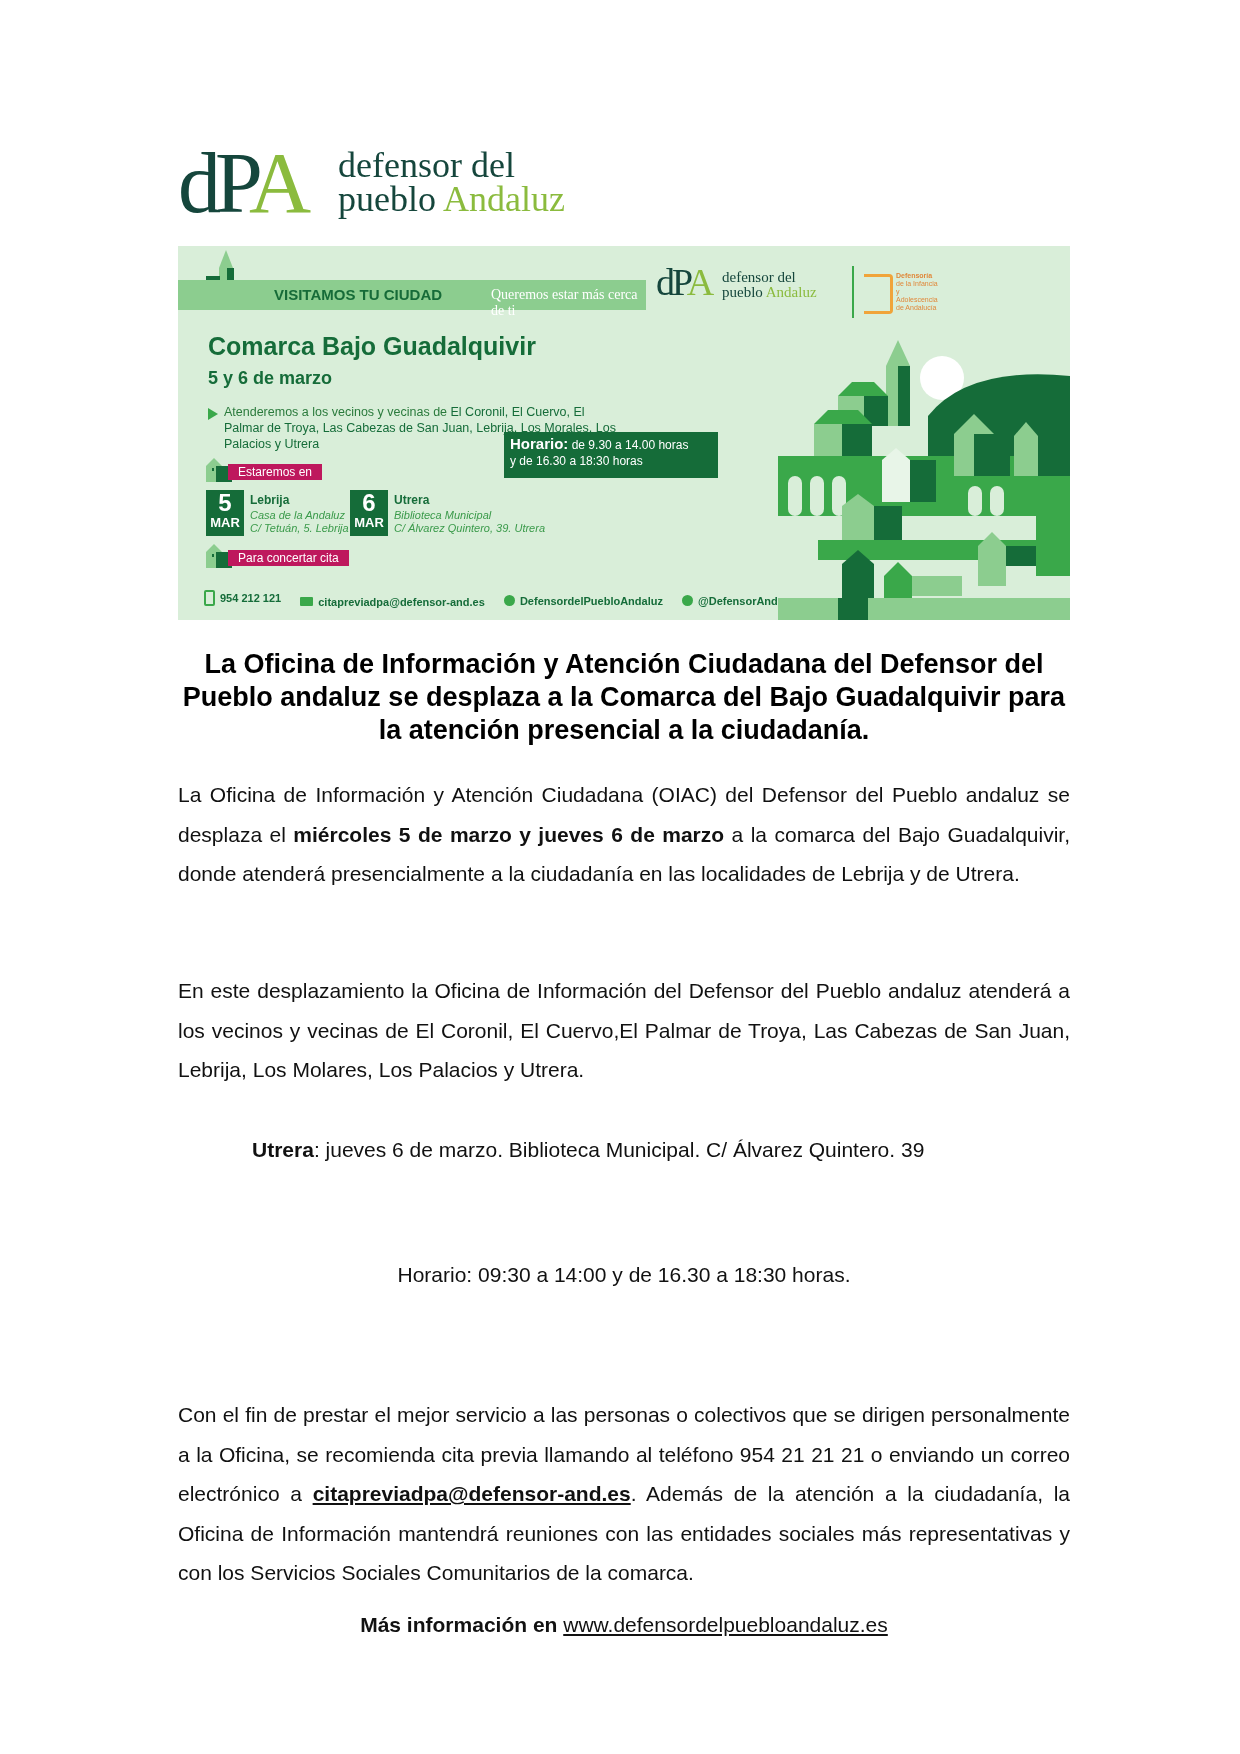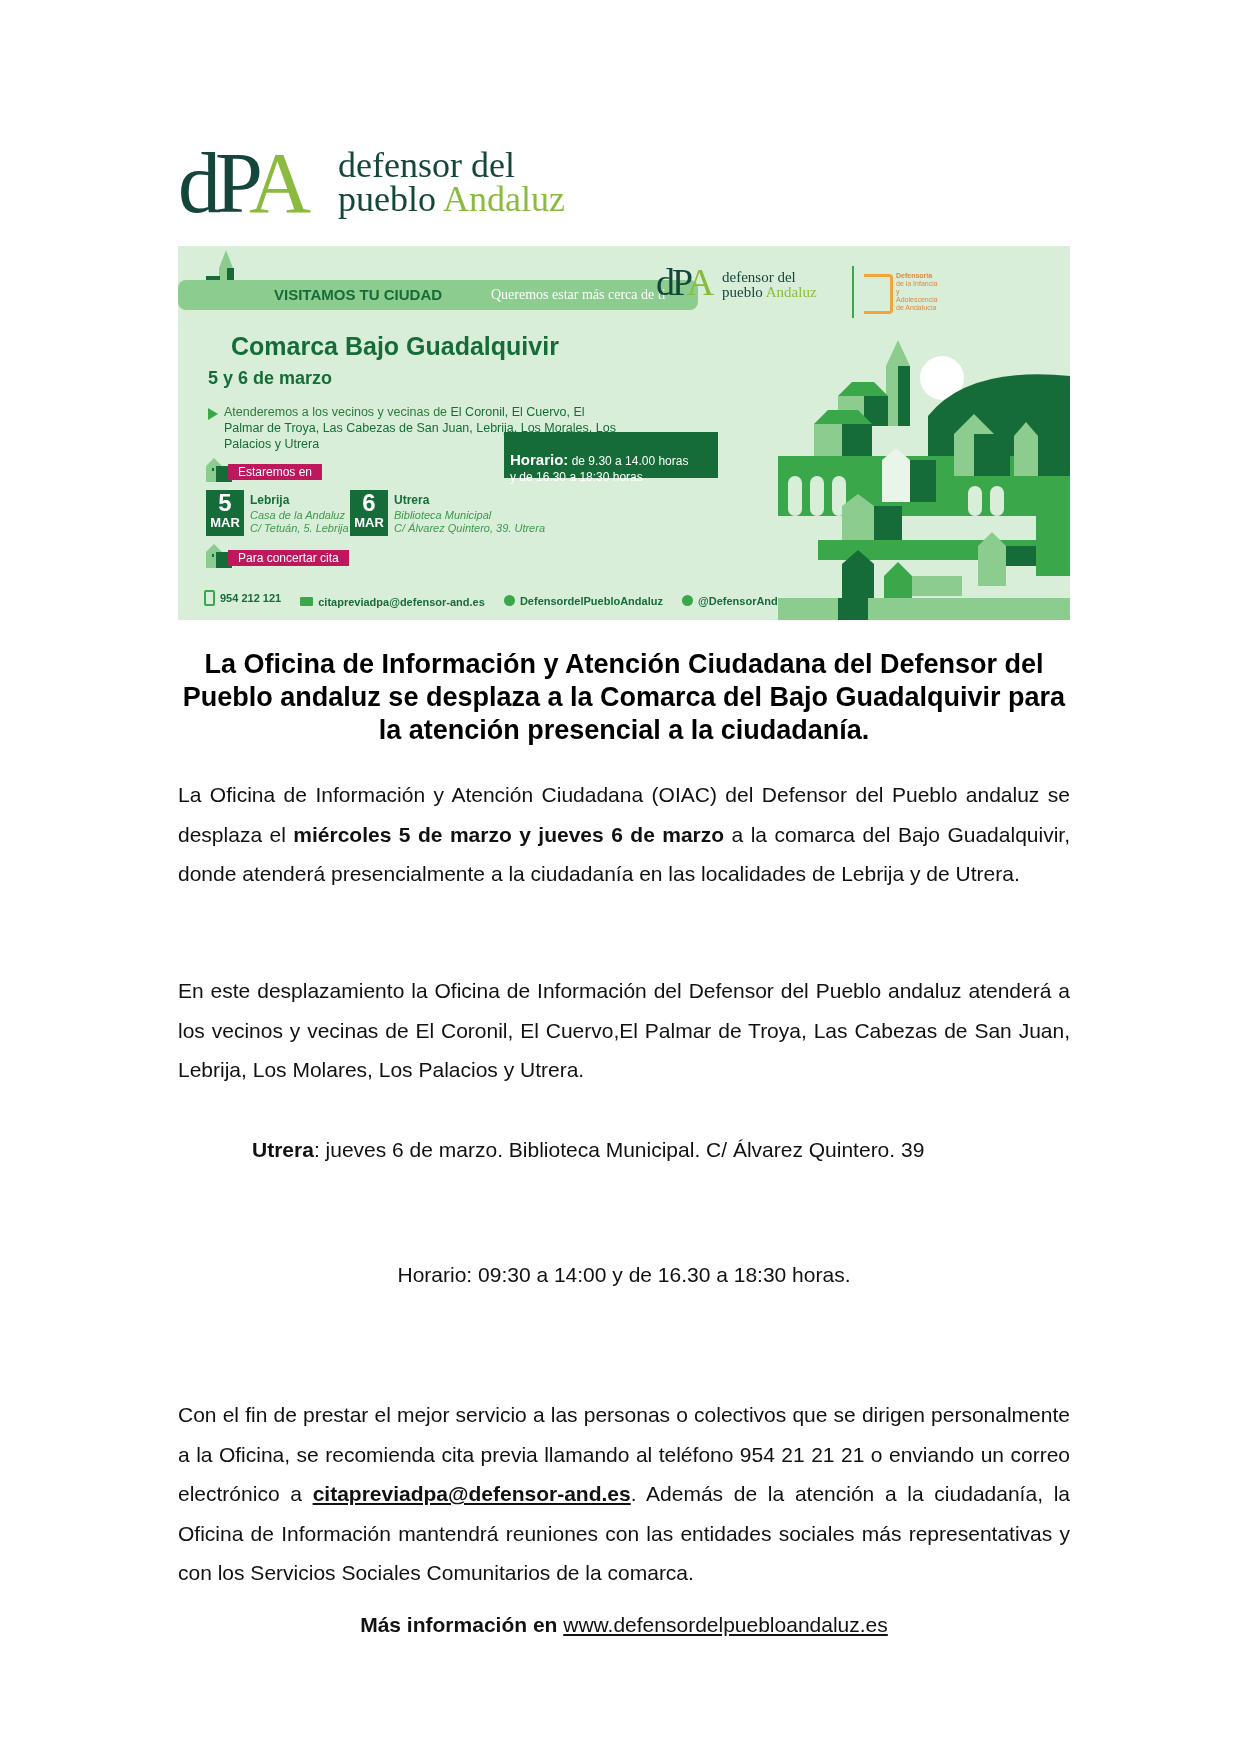--- a/index.html
+++ b/index.html
@@ -5,38 +5,38 @@
   html,body{margin:0;padding:0;background:#ffffff;}
   body{width:1240px;height:1754px;position:relative;overflow:hidden;font-family:"Liberation Sans",sans-serif;color:#111;}
   .logo{position:absolute;left:178px;top:146px;width:400px;height:78px;}
   .logo .mark{position:absolute;left:0;top:-6px;font-family:"Liberation Serif",serif;font-size:86px;line-height:86px;letter-spacing:-6px;}
   .logo .mark .d,.logo .mark .p{color:#15463c;}
   .logo .mark .a{color:#8bbb3e;}
   .logo .words{position:absolute;left:160px;top:2px;font-family:"Liberation Serif",serif;font-size:36px;line-height:34px;color:#15463c;}
   .logo .words .and{color:#8bbb3e;}
 
   .banner{position:absolute;left:178px;top:246px;width:892px;height:374px;background:#d9eed9;overflow:hidden;}
-  .strip{position:absolute;left:0;top:34px;width:520px;height:30px;background:#8ccd8f;border-radius:8px;}
+  .strip{position:absolute;left:0;top:34px;width:468px;height:30px;background:#8ccd8f;}
   .strip .t1{position:absolute;left:96px;top:6px;font-weight:bold;font-size:15px;color:#166b38;}
   .strip .t2{position:absolute;left:298px;top:7px;font-family:"Liberation Serif",serif;font-size:14px;color:#ffffff;margin-left:15px;}
-  .b-title{position:absolute;left:30px;top:86px;font-weight:bold;font-size:25px;color:#156c39;margin-left:23px;}
+  .b-title{position:absolute;left:30px;top:86px;font-weight:bold;font-size:25px;color:#156c39;}
   .b-date{position:absolute;left:30px;top:122px;font-weight:bold;font-size:18px;color:#156c39;}
   .b-arrow{position:absolute;left:30px;top:162px;width:0;height:0;border-top:6px solid transparent;border-bottom:6px solid transparent;border-left:10px solid #3aa84a;}
   .b-desc{position:absolute;left:46px;top:158px;width:400px;font-size:12.5px;line-height:16px;color:#2a7a3c;}
   .b-desc .dark{color:#156c39;text-align:center;}
   .tag{position:absolute;left:28px;height:18px;}
   .tag .house{position:absolute;left:0;top:-6px;width:26px;height:24px;}
   .tag .lbl{position:absolute;left:22px;top:0;height:16px;background:#be185d;color:#fff;font-size:12px;line-height:16px;padding:0 10px;white-space:nowrap;}
   .daybox{position:absolute;width:38px;height:46px;background:#156c39;color:#fff;text-align:center;font-weight:bold;}
   .daybox .n{font-size:24px;line-height:26px;display:block;}
   .daybox .m{font-size:13px;line-height:14px;display:block;}
   .place{position:absolute;font-size:11px;line-height:13px;color:#3a9a4a;}
   .place .city{font-weight:bold;font-size:12px;color:#156c39;display:block;margin-bottom:2px;}
   .place i{display:block;}
-  .horario{position:absolute;left:326px;top:186px;width:214px;height:46px;background:#156c39;color:#fff;font-size:12px;line-height:16px;padding:20px 6px;box-sizing:border-box;}
+  .horario{position:absolute;left:326px;top:186px;width:214px;height:46px;background:#156c39;color:#fff;font-size:12px;line-height:16px;padding:4px 6px;box-sizing:border-box;}
   .horario b{font-size:15px;}
   .contacts{position:absolute;left:26px;top:280px;font-size:11px;font-weight:bold;color:#156c39;white-space:nowrap;}
   .contacts span{margin-right:16px;display:inline-flex;align-items:center;}
   .ci{display:inline-block;width:11px;height:11px;border-radius:50%;background:#3aa84a;margin-right:5px;}
   .ci.phone{border-radius:2px;background:transparent;border:2px solid #3aa84a;width:7px;height:12px;}
   .ci.mail{border-radius:1px;width:13px;height:9px;}
   .blogo{position:absolute;left:478px;top:12px;width:280px;height:60px;}
   .blogo .mk{position:absolute;left:0;top:2px;font-family:"Liberation Serif",serif;font-size:38px;letter-spacing:-3px;color:#15463c;}
   .blogo .mk .a{color:#8bbb3e;}
   .blogo .wd{position:absolute;left:66px;top:12px;font-family:"Liberation Serif",serif;font-size:15px;line-height:15px;color:#15463c;}

